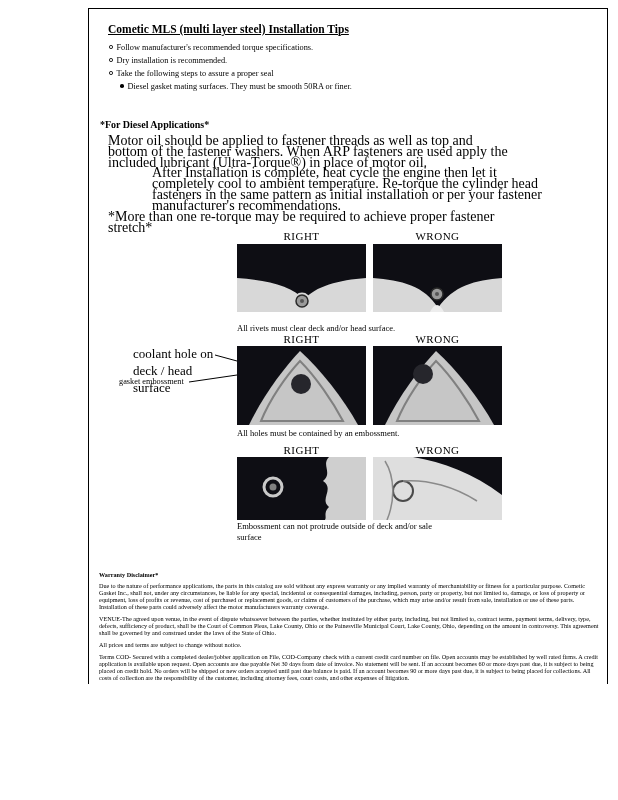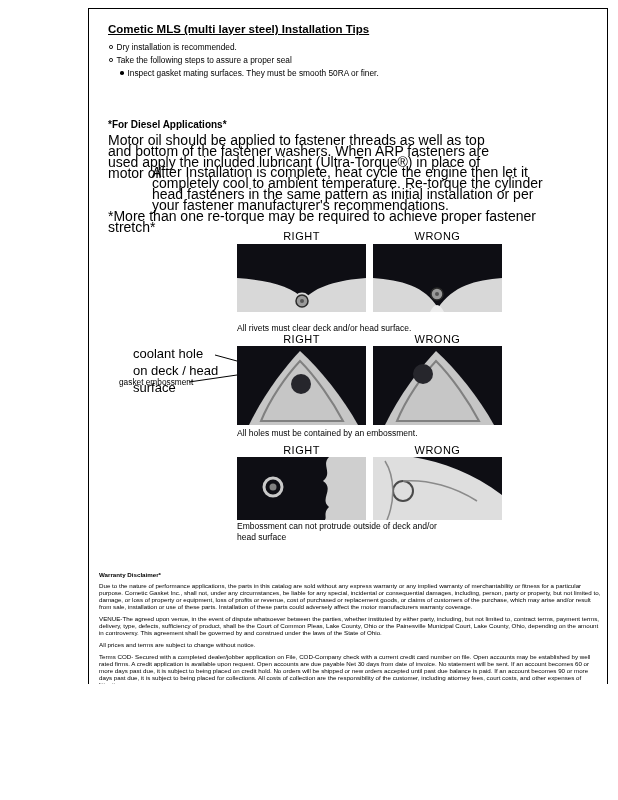--- a/index.html
+++ b/index.html
@@ -1,29 +1,29 @@
 <!DOCTYPE html>
 <html><head>
 <meta charset="utf-8">
 <style>
   * { margin:0; padding:0; box-sizing:border-box; }
   html,body { width:618px; height:800px; background:#fff; }
   body { font-family:"Liberation Sans", sans-serif; color:#000; }
-  .page { position:relative; width:618px; height:684px; background:#fff; overflow:hidden; }
+  .page { position:relative; width:618px; height:684px; background:#fff; overflow:hidden;font-family:Liberation Serif, serif; }
   .frame { position:absolute; left:88px; top:8px; width:520px; height:783px; border:1px solid #000; background:#fff; }
 
   .title { position:absolute; left:19px; top:14px; font-size:11.5px; font-weight:bold; text-decoration:underline; white-space:nowrap; }
 
   .bullets { position:absolute; left:20px; top:34px; font-size:8.3px; line-height:9px; }
   .bullet { display:flex; align-items:flex-start; margin-bottom:4px; }
   .bullet.sub { margin-left:11px; }
   .o-marker { flex:0 0 auto; width:3.5px; height:3.5px; border:0.9px solid #000; border-radius:50%; margin:2.2px 4px 0 0; }
   .f-marker { flex:0 0 auto; width:3.5px; height:3.5px; background:#000; border-radius:50%; margin:2.2px 4px 0 0; }
 
-  .diesel-heading { position:absolute; left:19px; top:110px; font-size:10px; font-weight:bold; }
+  .diesel-heading { position:absolute; left:11px; top:110px; font-size:10px; font-weight:bold; }
   .para { position:absolute; left:19px; width:402px; font-size:14px; line-height:11px; }
   .para1 { top:126px; }
   .para2 { top:158px;margin-left:44px; }
   .para3 { top:202px; width:430px; }
 
   .dg-header { position:absolute; width:129px; text-align:center; font-size:11px; letter-spacing:0.5px; }
   .dg-panel { position:absolute; width:129px; line-height:0; }
   .dg-caption { position:absolute; left:148px; font-size:8.5px; line-height:10.5px; }
 
   .lbl-coolant { position:absolute; left:44px; top:336px; width:86px; font-size:13px; line-height:17px; }
@@ -41,29 +41,33 @@
 <body>
 
 <div class="page">
   <div class="frame">
 
     <div class="title">Cometic MLS (multi layer steel) Installation Tips</div>
 
     <div class="bullets">
       <div class="bullet">
         <span class="o-marker"></span>
+        <span>Follow manufacturer's recommended torque specifications.</span>
+      </div>
+      <div class="bullet">
+        <span class="o-marker"></span>
         <span>Dry installation is recommended.</span>
       </div>
       <div class="bullet">
         <span class="o-marker"></span>
         <span>Take the following steps to assure a proper seal</span>
       </div>
       <div class="bullet sub">
         <span class="f-marker"></span>
-        <span>Inspect gasket mating surfaces.  They must be smooth 50RA or finer.</span>
+        <span>Diesel gasket mating surfaces.  They must be smooth 50RA or finer.</span>
       </div>
     </div>
 
     <div class="diesel-heading">*For Diesel Applications*</div>
     <div class="para para1">Motor oil should be applied to fastener threads as well as top and bottom of the fastener washers. When ARP fasteners are used apply the included lubricant (Ultra-Torque®) in place of motor oil.</div>
     <div class="para para2">After Installation is complete, heat cycle the engine then let it completely cool to ambient temperature. Re-torque the cylinder head fasteners in the same pattern as initial installation or per your fastener manufacturer's recommendations.</div>
     <div class="para para3">*More than one re-torque may be required to achieve proper fastener stretch*</div>
 
     <div class="dg-header" style="left:148px; top:221px;">RIGHT</div>
     <div class="dg-header" style="left:284px; top:221px;">WRONG</div>
@@ -125,21 +129,21 @@
     </div>
     <div class="dg-panel" style="left:284px; top:448px;">
       <svg viewBox="0 0 129 63" width="129" height="63">
         <rect width="129" height="63" fill="#dedede"></rect>
         <path d="M40,0 H129 V38 C100,16 70,5 40,0 Z" fill="#0e0e14"></path>
         <circle cx="30" cy="34" r="10" fill="none" stroke="#4a4a4a" stroke-width="2"></circle>
         <path d="M14,63 C22,44 22,20 12,4" fill="none" stroke="#8a8a8a" stroke-width="1.5"></path>
         <path d="M30,24 C55,22 82,30 104,44" fill="none" stroke="#8a8a8a" stroke-width="1.5"></path>
       </svg>
     </div>
-    <div class="dg-caption" style="top:512px; width:205px;">Embossment can not protrude outside of deck and/or head surface</div>
+    <div class="dg-caption" style="top:512px; width:205px;">Embossment can not protrude outside of deck and/or sale surface</div>
 
     <div class="legal">
       <div class="legal-heading">Warranty Disclaimer*</div>
       <p>Due to the nature of performance applications, the parts in this catalog are sold without any express warranty or any implied warranty of merchantability or fitness for a particular purpose.  Cometic Gasket Inc., shall not, under any circumstances, be liable for any special, incidental or consequential damages, including, person, party or property, but not limited to, damage, or loss of property or equipment, loss of profits or revenue, cost of purchased or replacement goods, or claims of customers of the purchase, which may arise and/or result from sale, installation or use of these parts.  Installation of these parts could adversely affect the motor manufacturers warranty coverage.</p>
       <p>VENUE-The agreed upon venue, in the event of dispute whatsoever between the parties, whether instituted by either party, including, but not limited to, contract terms, payment terms, delivery, type, defects, sufficiency of product, shall be the Court of Common Pleas, Lake County, Ohio or the Painesville Municipal Court, Lake County, Ohio, depending on the amount in controversy.  This agreement shall be governed by and construed under the laws of the State of Ohio.</p>
       <p>All prices and terms are subject to change without notice.</p>
       <p>Terms COD- Secured with a completed dealer/jobber application on File, COD-Company check with a current credit card number on file.  Open accounts may be established by well rated firms.  A credit application is available upon request.  Open accounts are due payable Net 30 days from date of invoice.  No statement will be sent.  If an account becomes 60 or more days past due, it is subject to being placed on credit hold.  No orders will be shipped or new orders accepted until past due balance is paid.  If an account becomes 90 or more days past due, it is subject to being placed for collections.  All costs of collection are the responsibility of the customer, including attorney fees, court costs, and other expenses of litigation.</p>
       <p>Returns- Authorized (RGA) must be obtained in advance on all returns.  A packing slip or invoice number must accompany the merchandise.  No returns after 30 days from invoice date.  All returns are subject to a 25% restocking charge.  All custom designed and custom manufactured gaskets are non-returnable.</p>
       <p class="tight">Only catalog parts are returnable.</p>
       <p>Review your invoice and notify us immediately of any incorrect or inaccurate information.  Shortages must be reported within 10 days.</p>

